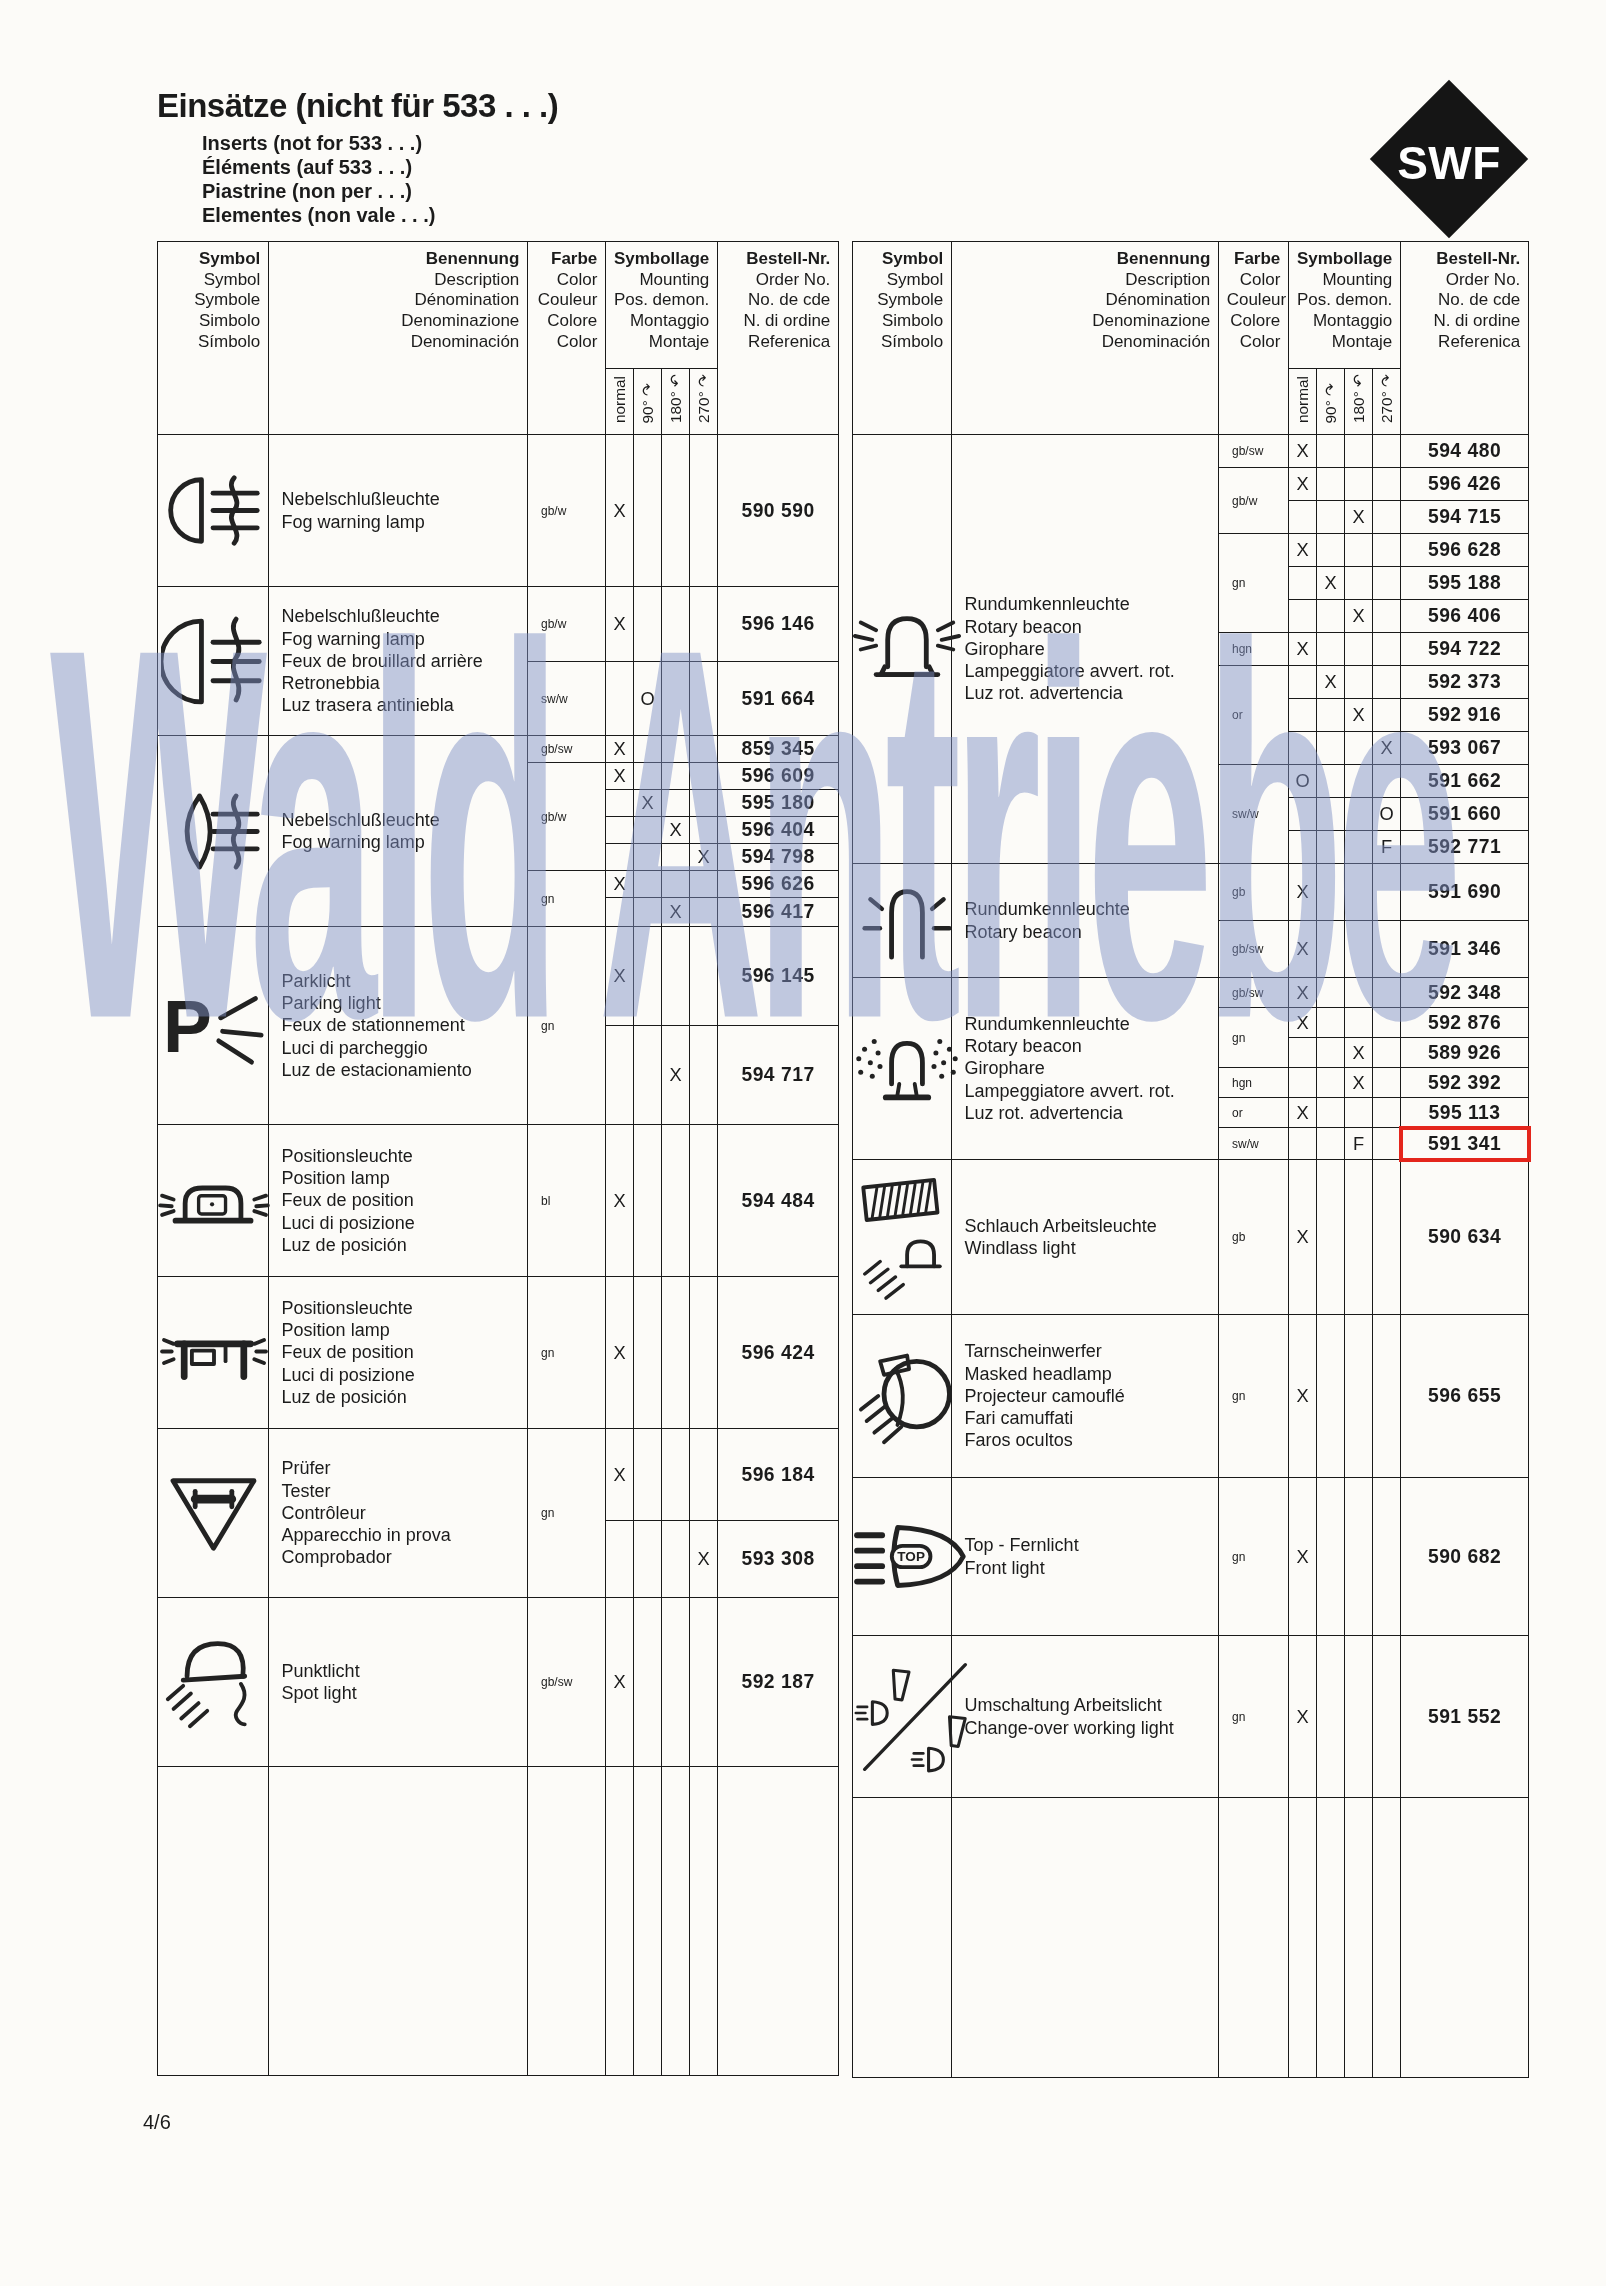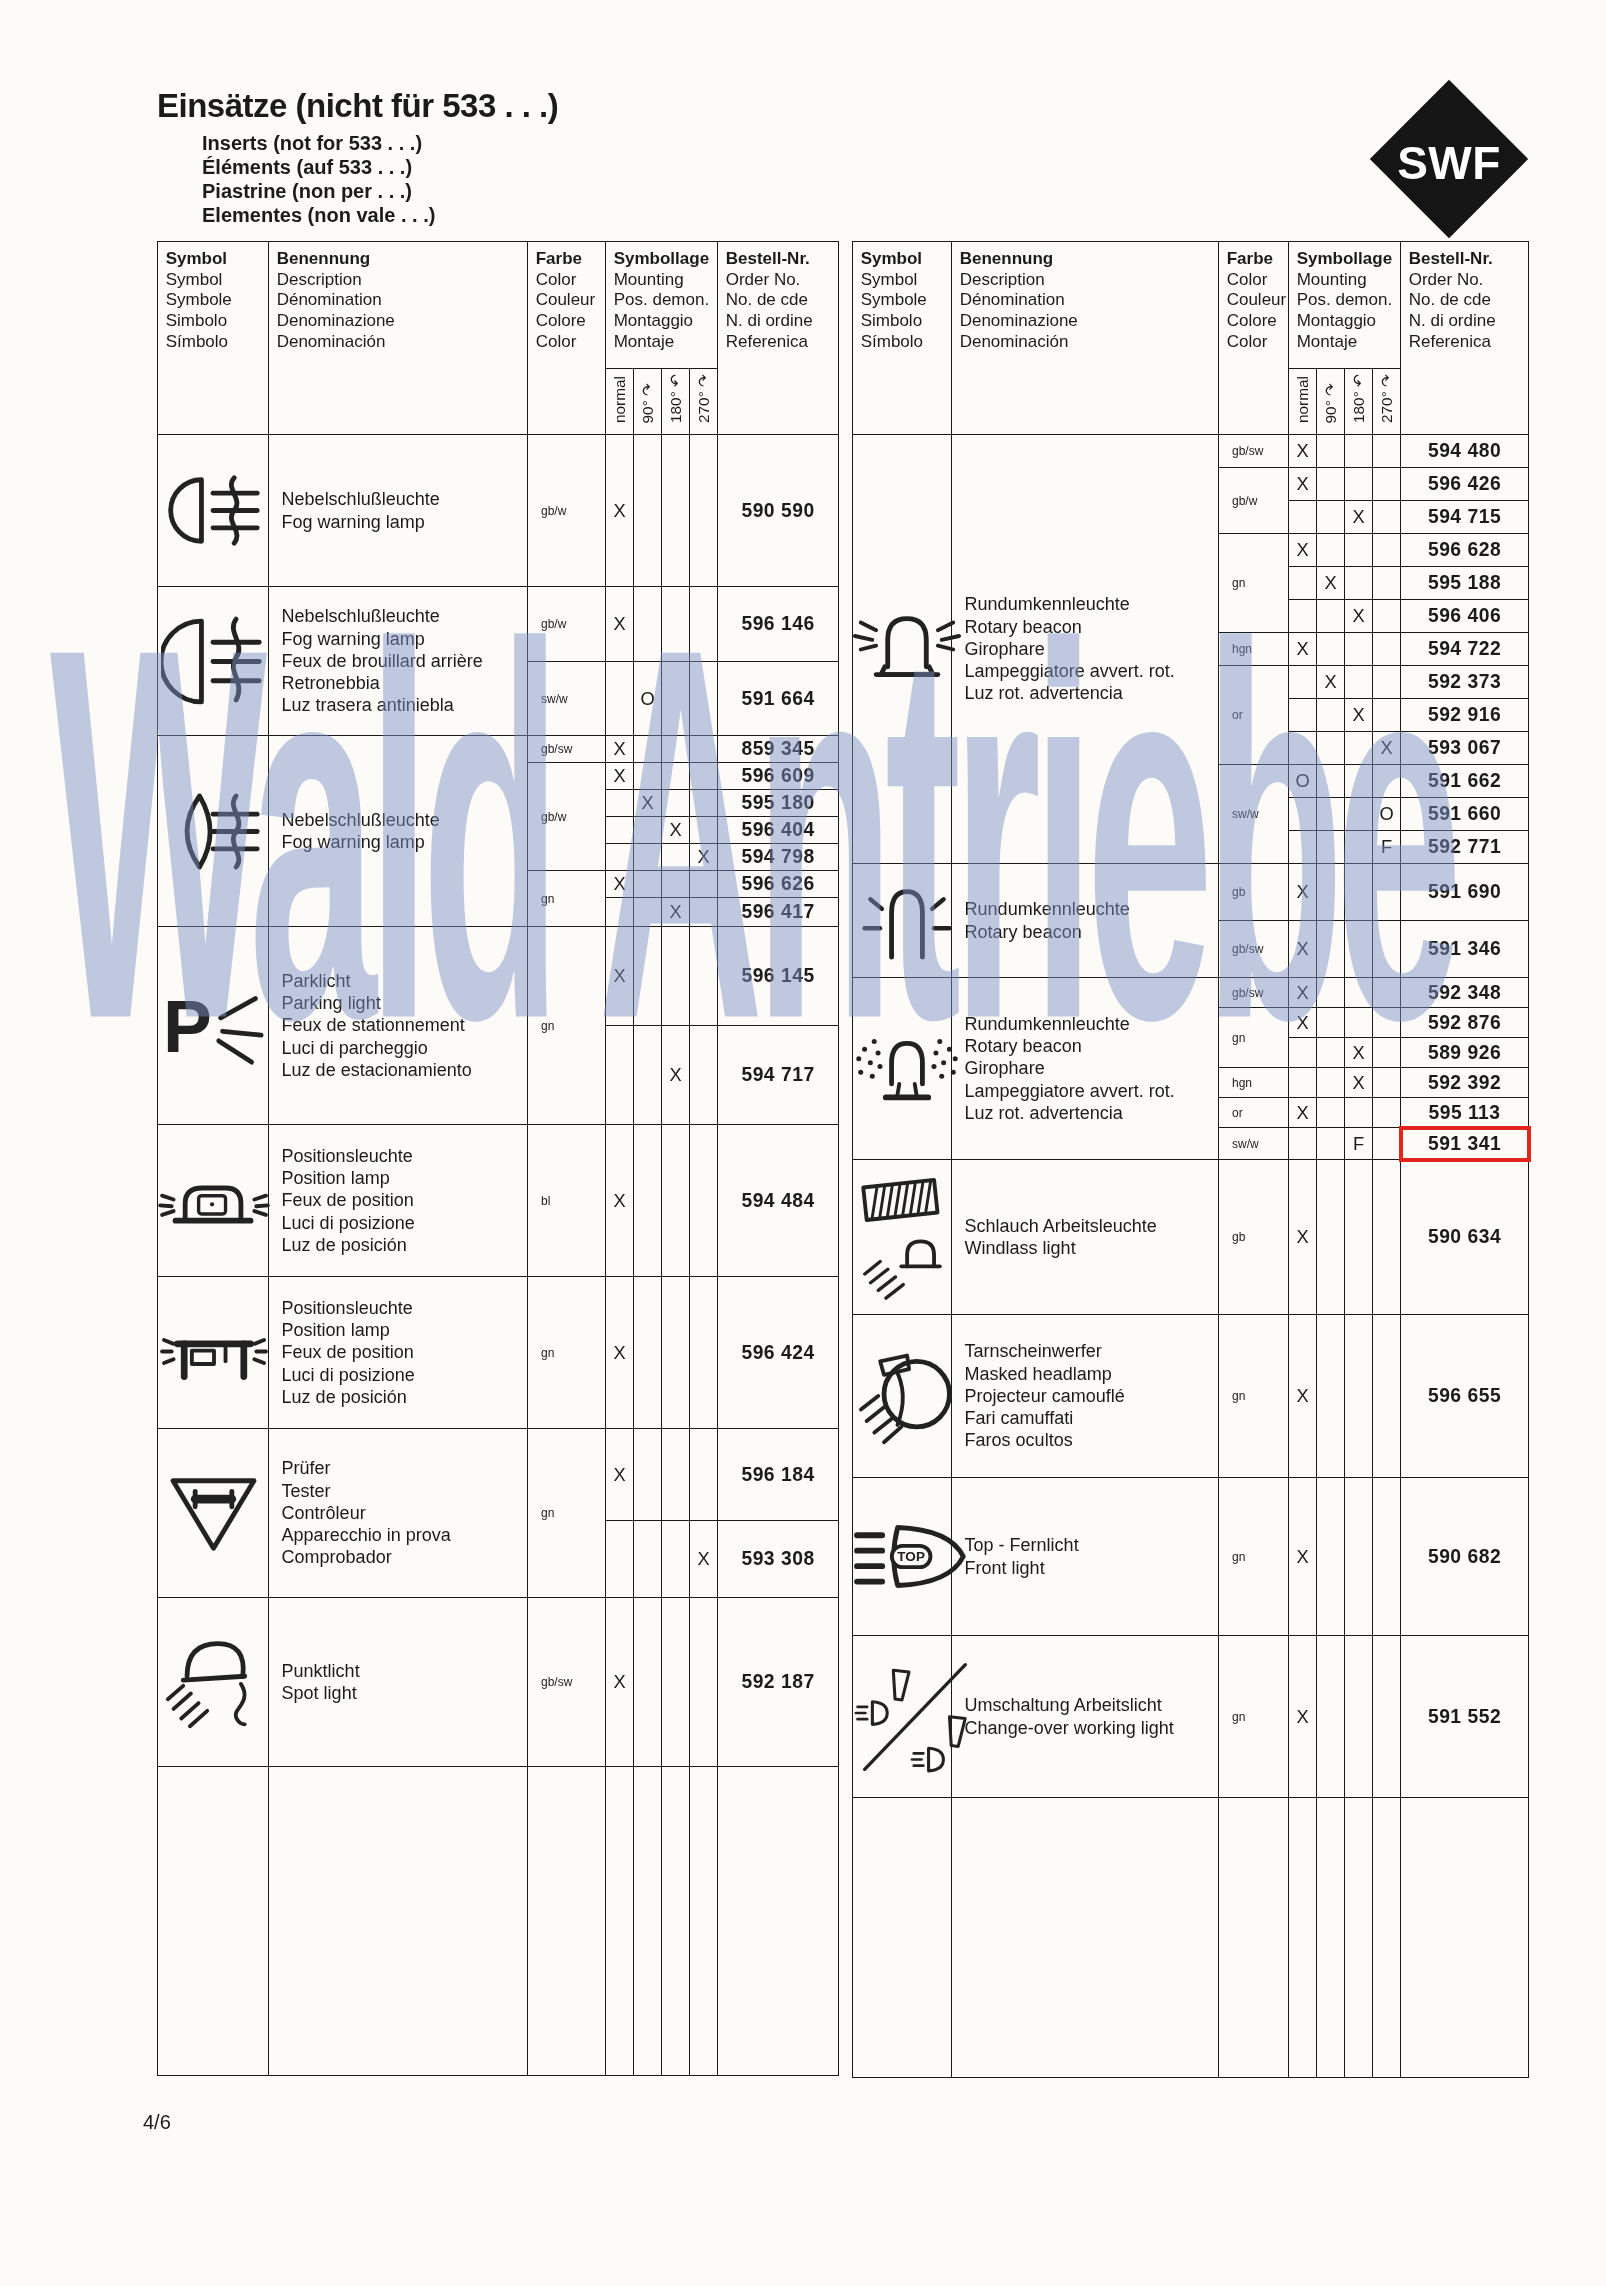--- a/index.html
+++ b/index.html
@@ -28,21 +28,21 @@
   }
   
   table.cat {
     position:absolute; border-collapse:collapse; table-layout:fixed;
     background:transparent;
   }
   #left-table  { left:157px; top:241px; width:681px; }
   #right-table { left:852px; top:241px; width:677px; }
   .cat th, .cat td { border:1.9px solid #1a1a1a; padding:0; }
   .cat th {
-    text-align:left; vertical-align:top; padding:6.8px 7.7px;
+    text-align:right; vertical-align:top; padding:6.8px 7.7px;
     font-size:17px; font-weight:normal; line-height:1.22; white-space:pre-line;
   }
   .cat th::first-line { font-weight:bold; }
   tr.h1 { height:127px; }
   tr.h2 { height:66px; }
   th.vhead { vertical-align:bottom; text-align:center; padding:0 0 4.8px 0; }
   th.vhead span {
     writing-mode:vertical-rl; transform:rotate(180deg);
     display:inline-block; font-size:15.4px; line-height:1; white-space:nowrap;
   }

